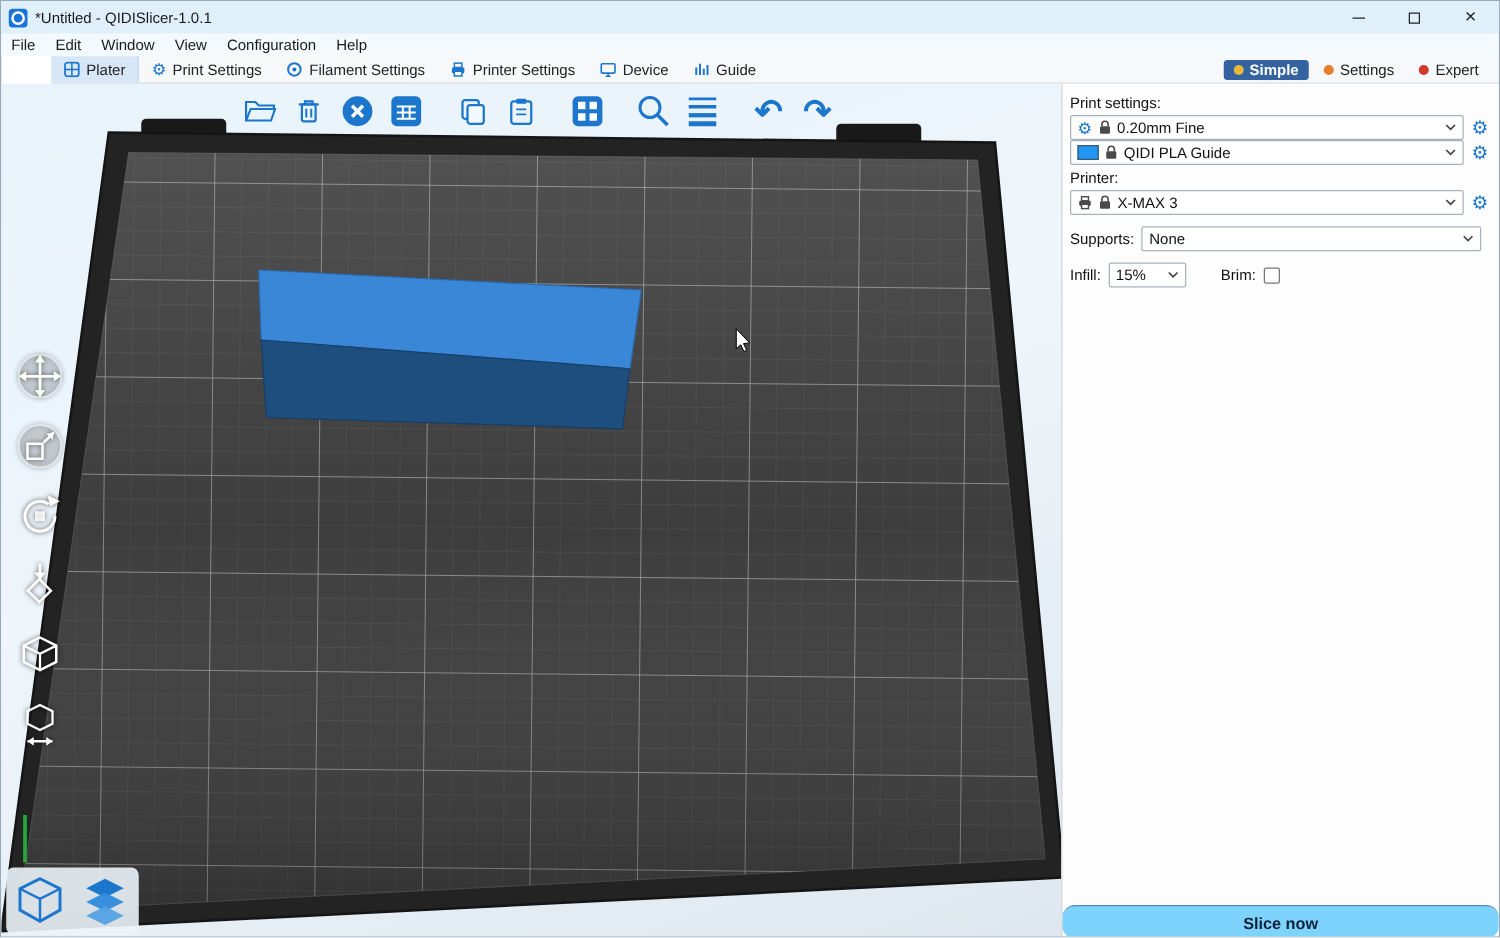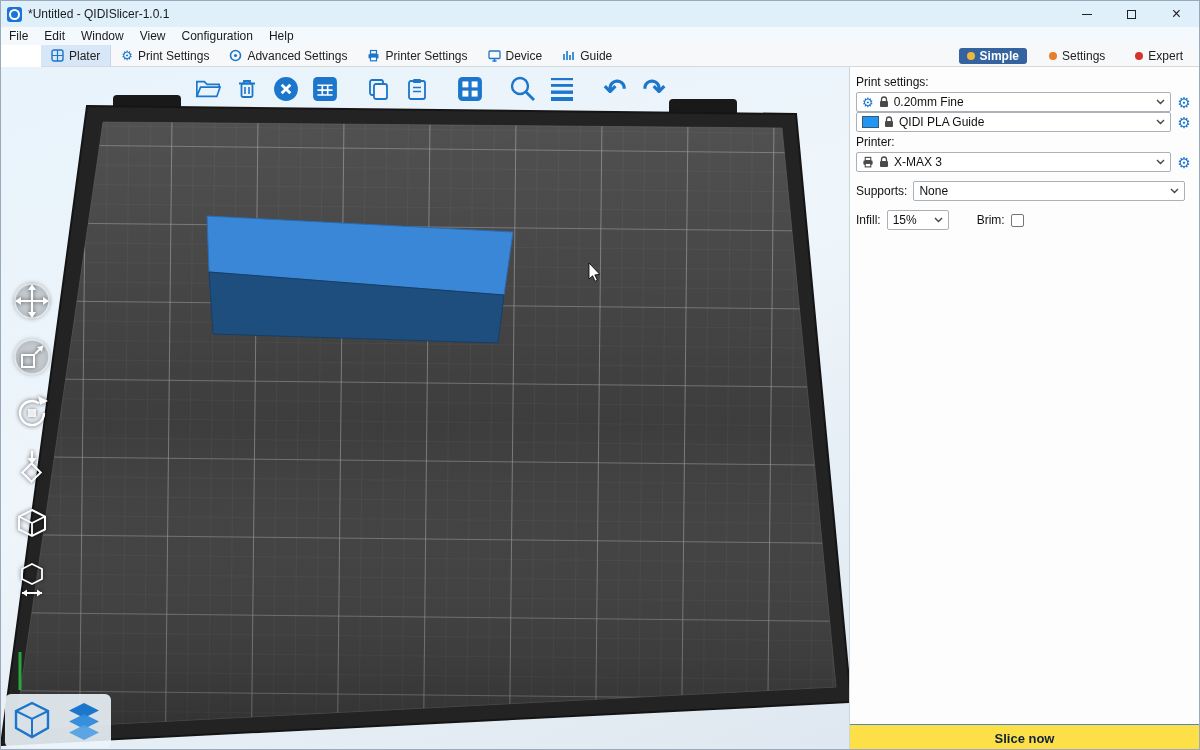--- a/index.html
+++ b/index.html
@@ -19,21 +19,21 @@
 
   
   .menubar { height:18px; background:#f3f9fd; display:flex; align-items:center; font-size:12px; color:#1a1a1a; }
   .menu-item { padding:0 8px; height:100%; display:flex; align-items:center; }
 
   
   .tabbar { height:22px; background:#f6f8fa; border-bottom:1px solid #d5dade; display:flex; align-items:stretch; font-size:12px; color:#222;margin-left:40px; }
   .tab { display:flex; align-items:center; gap:5px; padding:0 10px; }
   .tab.active { background:#d8e7f7; border-right:1px solid #c3d6ec; }
   .tab svg { display:block; }
-  .modes { margin-left:auto; display:flex; align-items:center; gap:14px; padding-right:8px; }
+  .modes { margin-left:auto; display:flex; align-items:center; gap:4px; padding-right:8px; }
   .mode { display:flex; align-items:center; gap:5px; padding:1px 8px; border-radius:3px; font-size:12px; color:#222; }
   .mode .dot { width:8px; height:8px; border-radius:50%; display:inline-block; }
   .mode.active { background:#35639f; color:#fff; font-weight:bold; }
   .dot-simple { background:#e8b93c; }
   .dot-advanced { background:#e87d2b; }
   .dot-expert { background:#d2372e; }
 
   
   .main { display:flex; height:684px; }
   .viewport { position:relative; flex:1; background:linear-gradient(160deg,#e8f3fb 0%,#eef5fb 45%,#dfe8f0 100%); overflow:hidden; }
@@ -61,21 +61,21 @@
   .combo { flex:1; height:20px; border:1px solid #a9b2ba; border-radius:2px; background:#fff; display:flex; align-items:center; gap:5px; padding:0 5px; font-size:12px; }
   .combo .chev { margin-left:auto; }
   .gear-ic { color:#1b76cc; font-size:13px; line-height:1; }
   .gear-btn { color:#1b76cc; font-size:15px; line-height:1; width:18px; text-align:center; }
   .swatch { width:17px; height:12px; background:#2196f3; border:1px solid #39596f; display:inline-block; }
   .inline-row { display:flex; align-items:center; gap:6px; margin-top:9px; }
   .combo.supports { flex:0 0 272px; }
   .combo.infill { flex:0 0 62px; }
   .checkbox { width:13px; height:13px; border:1px solid #767676; background:#fff; border-radius:2px; }
   .brim-gap { width:16px; }
-  .slice-btn { position:absolute; left:0; right:0; bottom:0; height:27px; background:#fde047; border-top:1px solid #4d88c4; display:flex; align-items:center; justify-content:center; font-size:13px; font-weight:bold; color:#0d2238; }
+  .slice-btn { position:absolute; left:0; right:0; bottom:0; height:27px; background:#7dd3fc; border-top:1px solid #4d88c4; display:flex; align-items:center; justify-content:center; font-size:13px; font-weight:bold; color:#0d2238;border-radius:10px; }
 </style>
 </head>
 <body>
 
 <div class="app">
 
   <div class="titlebar">
     <div class="app-icon"></div>
     <span class="title-text">*Untitled - QIDISlicer-1.0.1</span>
     <div class="win-controls">
@@ -110,21 +110,21 @@
     </div>
     <div class="tab">
       <span class="gear-ic">⚙</span>
       <span>Print Settings</span>
     </div>
     <div class="tab">
       <svg width="13" height="13" viewBox="0 0 13 13">
           <circle cx="6.5" cy="6.5" r="5" stroke="#1b76cc" stroke-width="1.6" fill="none"></circle>
           <circle cx="6.5" cy="6.5" r="1.6" fill="#1b76cc"></circle>
         </svg>
-      <span>Advanced Settings</span>
+      <span>Filament Settings</span>
     </div>
     <div class="tab">
       <svg width="13" height="13" viewBox="0 0 13 13">
           <rect x="3.5" y="1.5" width="6" height="3.5" fill="none" stroke="#1b76cc" stroke-width="1.2"></rect>
           <rect x="1.5" y="5" width="10" height="4.5" rx="1" fill="#1b76cc"></rect>
           <rect x="3.5" y="8" width="6" height="3.8" fill="#fff" stroke="#1b76cc" stroke-width="1.2"></rect>
         </svg>
       <span>Printer Settings</span>
     </div>
     <div class="tab">

